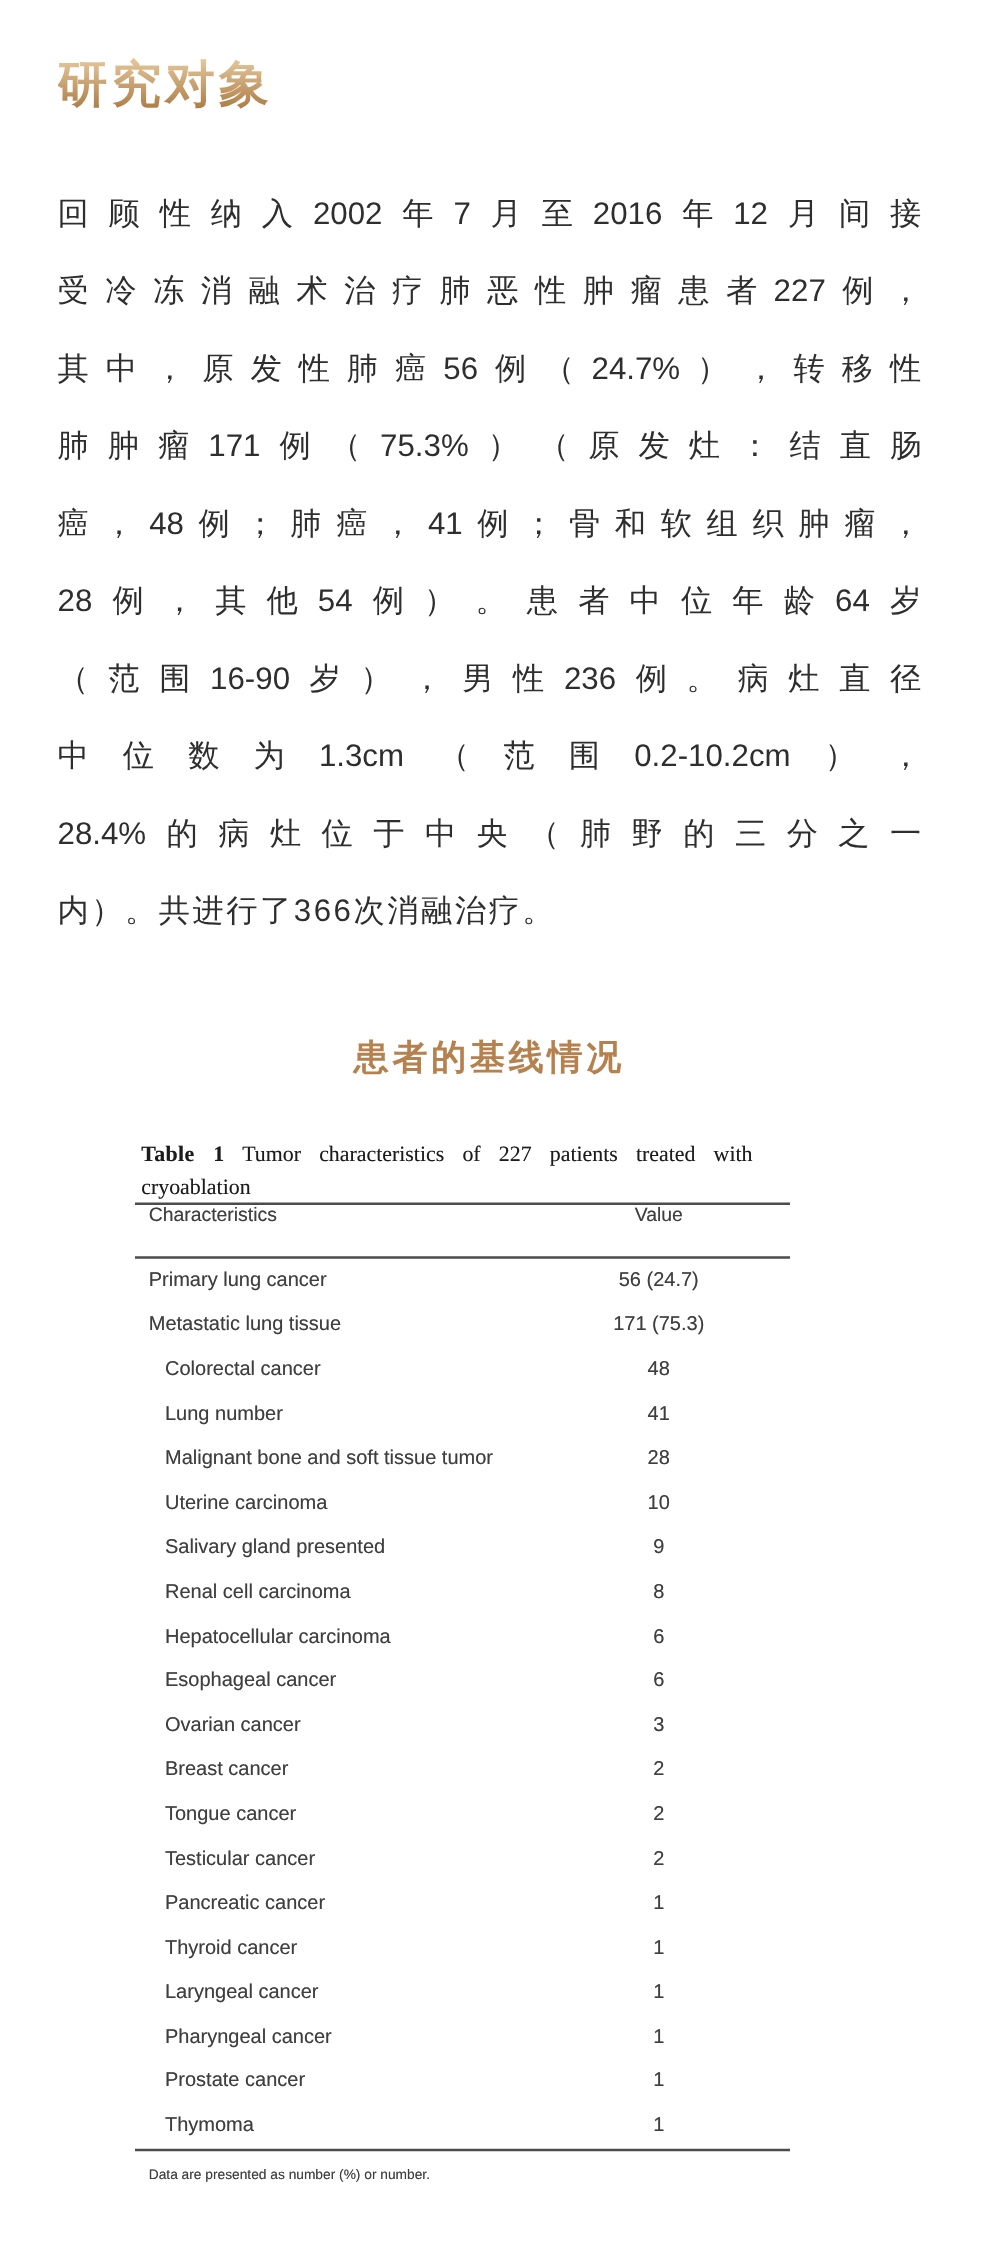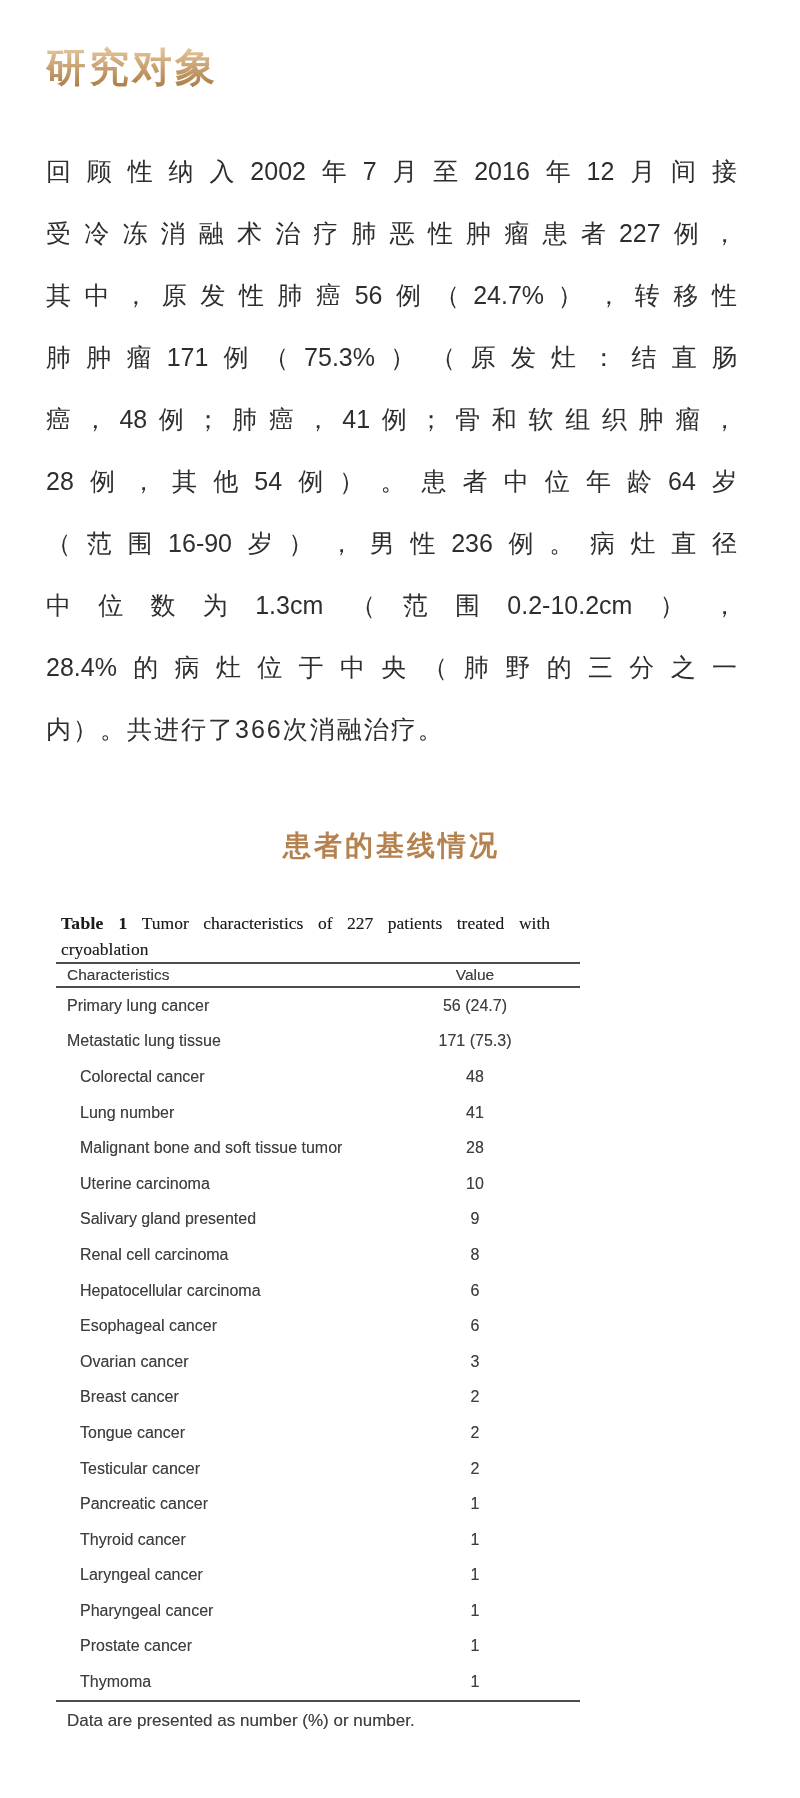--- a/index.html
+++ b/index.html
@@ -71,34 +71,34 @@
     font-size:17.5px;
     line-height:26px;
     color:var(--caption-text);
     width:494px;
     padding-left:5px;
     text-align:justify;
   }
   .tcaption strong{letter-spacing:.3px;}
   .rule{height:2px;background:var(--rule);}
   .thead{
-    display:flex;align-items:center;
-    height:22px;font-size:15.5px;
+    display:flex;
+    height:41px;font-size:15.5px;
   }
   .trow{
     display:flex;align-items:center;
     height:35.6px;font-size:16px;
   }
   .tlabel{flex:1;padding-left:11px;}
   .tlabel.sub{padding-left:24px;}
   .tvalue{width:210px;text-align:center;}
   .tfootnote{
     margin-top:9px;
     padding-left:11px;
-    font-size:17px;
+    font-size:11px;
     line-height:20px;
   }
 </style>
 </head>
 <body>
 
 <div class="page">
 
   <h1 class="heading">研究对象</h1>
 
@@ -110,21 +110,21 @@
     <div class="iline">癌，48例；肺癌，41例；骨和软组织肿瘤，</div>
     <div class="iline">28例，其他54例）。患者中位年龄64岁</div>
     <div class="iline">（范围16-90岁），男性236例。病灶直径</div>
     <div class="iline">中位数为1.3cm（范围0.2-10.2cm），</div>
     <div class="iline">28.4%的病灶位于中央（肺野的三分之一</div>
     <div class="iline">内）。共进行了366次消融治疗。</div>
   </div>
 
   <h2 class="subtitle">患者的基线情况</h2>
 
-  <figure class="tablefig" style="margin-block:46px 0;margin-inline:0;margin-left:56px;">
+  <figure class="tablefig" style="margin-block:46px 0;margin-inline:0;margin-left:108px;">
 
     <div class="tcaption"><strong>Table 1</strong> <span>Tumor characteristics of 227 patients treated with cryoablation</span></div>
 
     <div class="rule"></div>
 
     <div class="thead">
       <span class="tlabel">Characteristics</span>
       <span class="tvalue">Value</span>
     </div>
 

